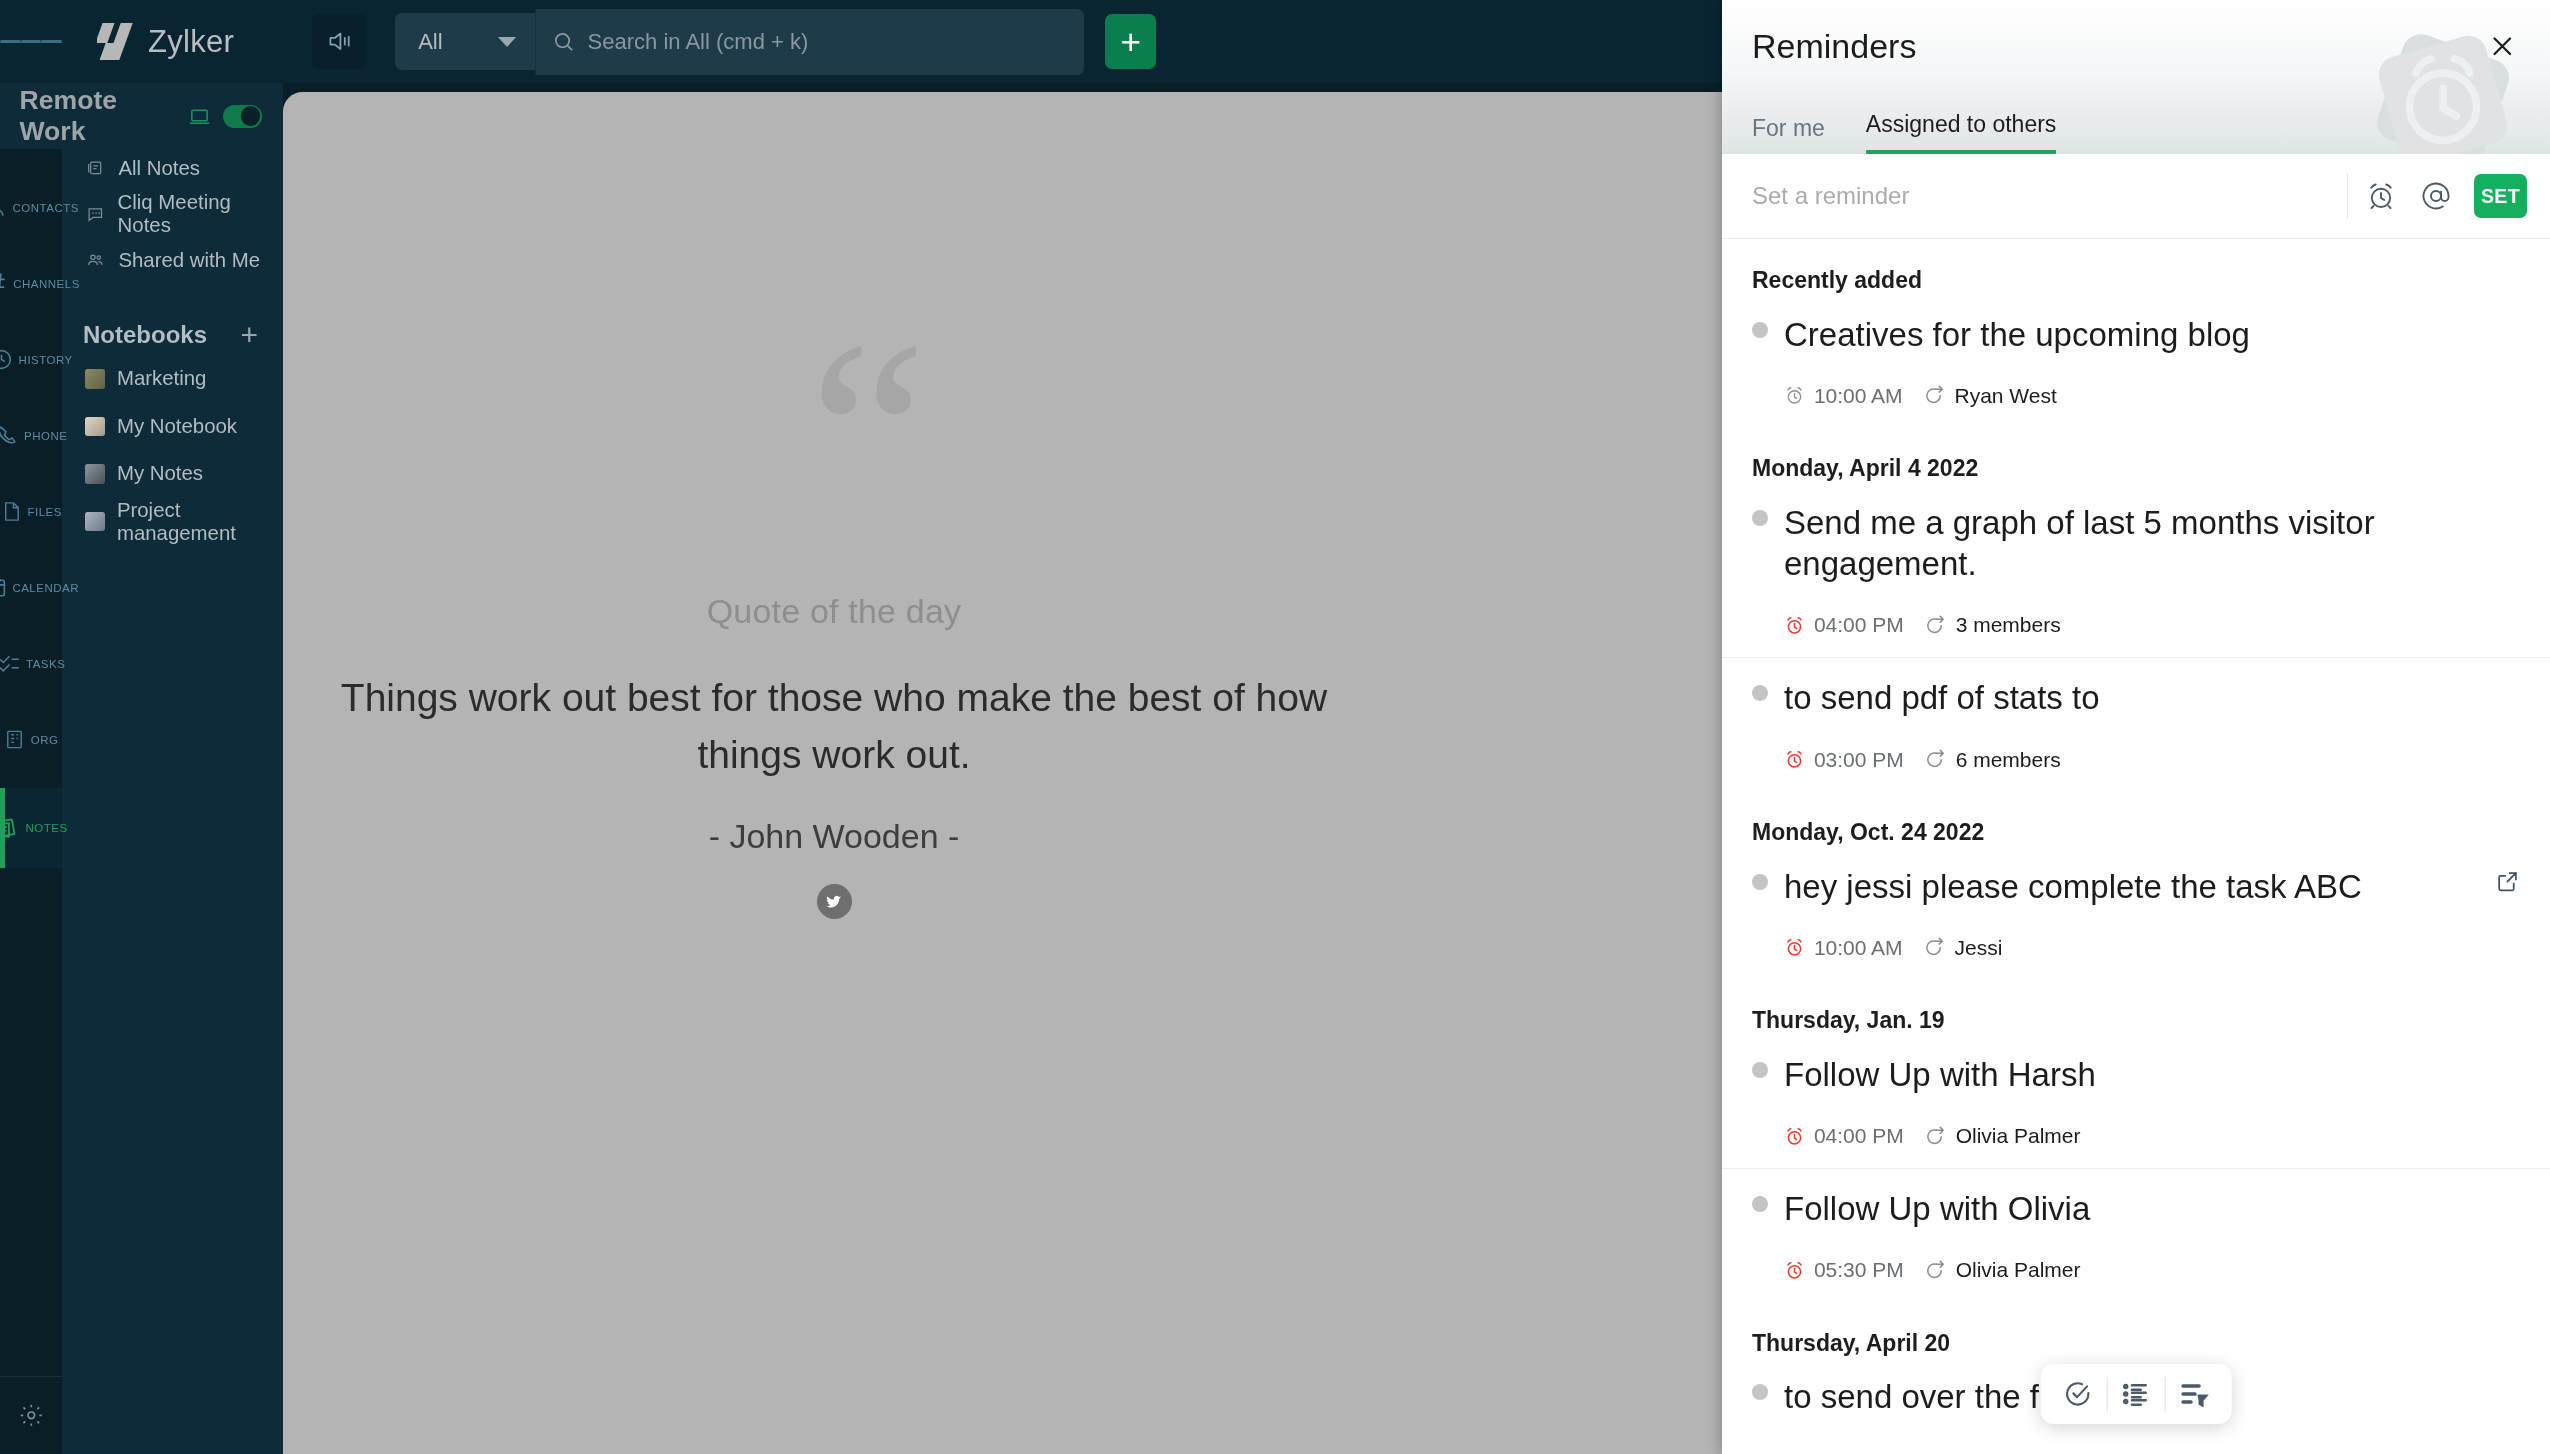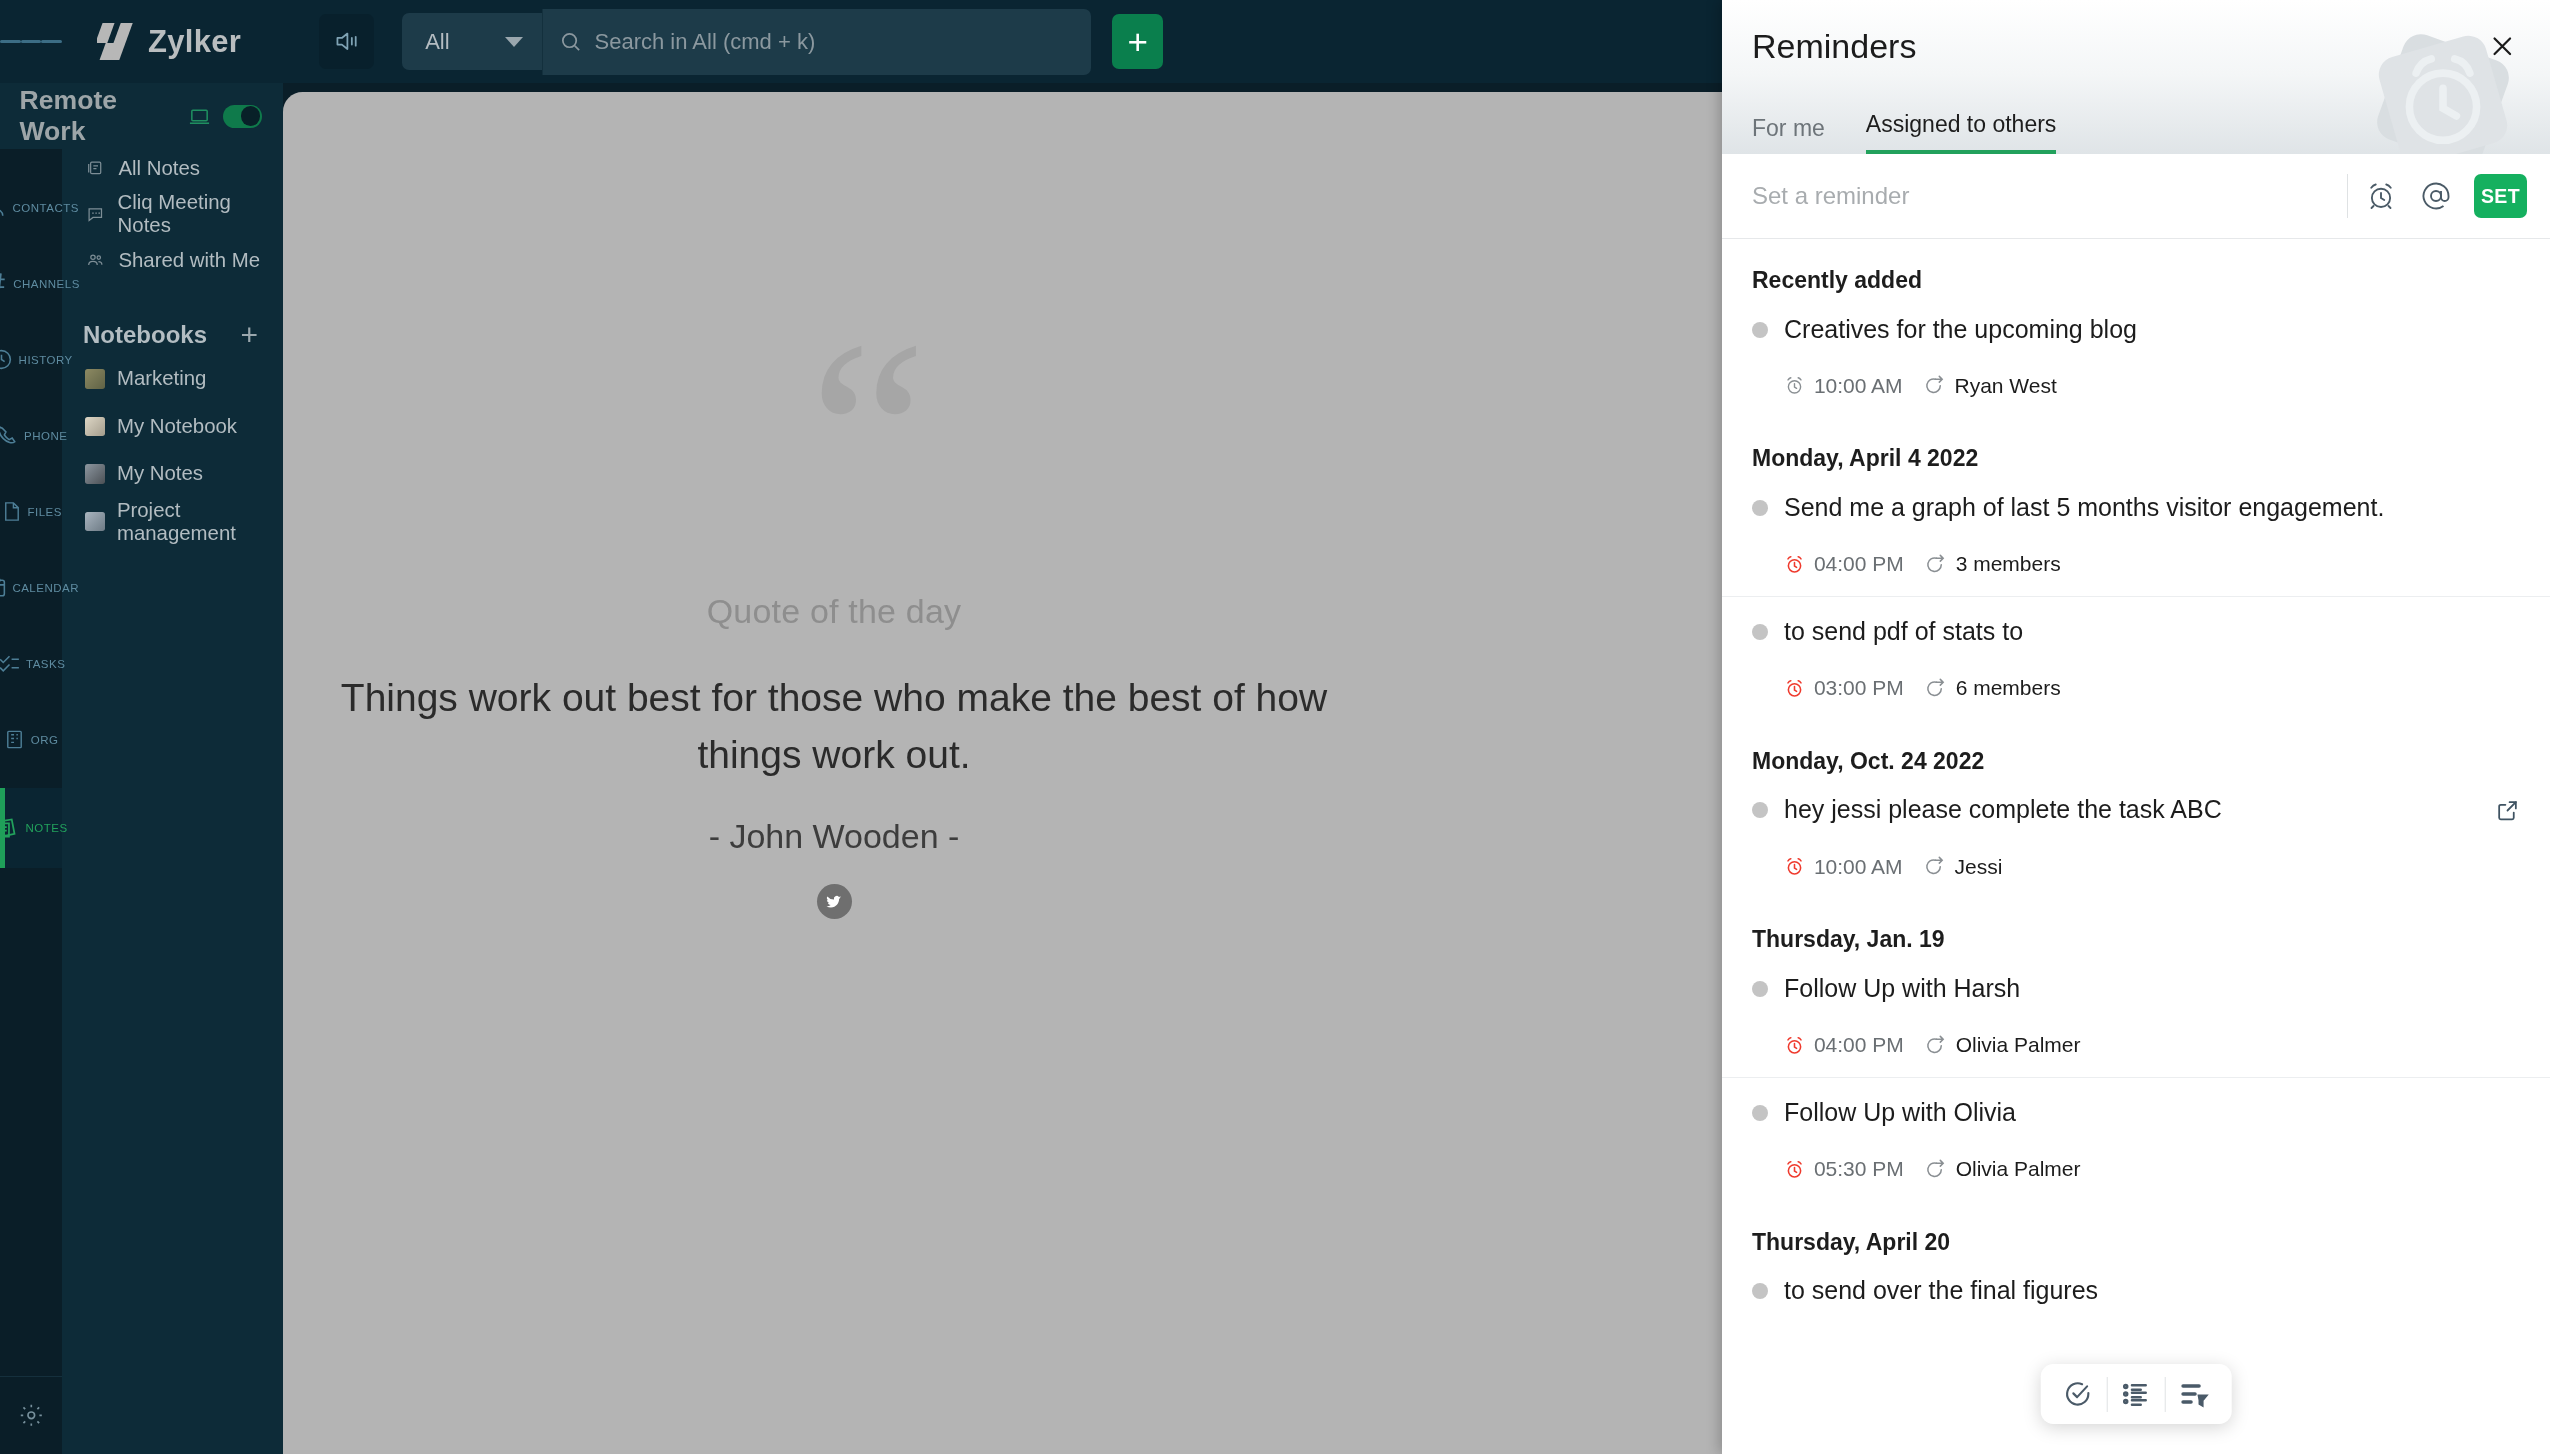--- a/index.html
+++ b/index.html
@@ -17,21 +17,21 @@
     background: #0a2532; display: flex; align-items: center; z-index: 5;
   }
   .hamburger { width: 62px; height: 83px; display:flex; align-items:center; justify-content:center; cursor:pointer; }
   .hamburger span { display:block; width:30px; height:3.5px; background:#3c6d85; border-radius:1.8px; margin:3.5px 0; }
   .brand { display:flex; align-items:center; gap:14px; margin-left: 35px; }
   .brand-logo { width:37px; height:37px; position:relative; overflow:hidden; }
   .brand-logo i { position:absolute; background:#b7b7b7; width:12.4px; height:37px; transform:skewX(-20deg); }
   .brand-logo i:nth-child(1){ left:1.8px; top:0; height:19.5px;}
   .brand-logo i:nth-child(2){ left:17px; top:0; }
   .brand-logo i:nth-child(3){ left:1.8px; top:19.5px; }
-  .brand-name { color:#b9bdbf; font-size:31px; font-weight:700; letter-spacing:0.3px; }
+  .brand-name { color:#b9bdbf; font-size:31px; font-weight:400; letter-spacing:0.3px; }
   .speaker-btn { width:55px;height:55px;margin-left:78px;border-radius:7px;background:#08202c;
       display:flex;align-items:center;justify-content:center;cursor:pointer;}
   .searchwrap { display:flex; align-items:center; margin-left:28px; }
   .search-scope {
     width:140px;height:57px;background:#1d3b49;border-radius:7px 0 0 7px;
     display:flex;align-items:center;justify-content:space-between;padding:0 19.5px 0 23px;cursor:pointer;
   }
   .search-scope .lbl{ color:#b4bcc1; font-size:22px;}
   .caret { width:0;height:0;border-left:9.7px solid transparent;border-right:9.7px solid transparent;border-top:10.6px solid #9aa7ae;}
   .search-field{
@@ -139,21 +139,21 @@
     width:53px;height:44px;border-radius:7px;background:#15b05f;color:#fff;font-size:19.5px;font-weight:700;
     display:flex;align-items:center;justify-content:center;margin-left:10.6px;cursor:pointer;letter-spacing:0.4px;
   }
 
   .rm-list{ flex:1; overflow:hidden; background:#fff; position:relative; }
   .rm-group-title{ font-size:23px; font-weight:700; color:#1d1d1d; padding:28px 30px 0 30px; }
   .rm-item{ padding:19.5px 30px 19.5px 30px; position:relative; }
   .rm-item.sep{ border-top:0.9px solid #eceef0; }
   .rm-item-top{ display:flex; align-items:flex-start; gap:16px; }
   .rm-dot{ width:16px;height:16px;border-radius:50%;background:#c4c4c4;flex:none;margin-top:8px;cursor:pointer;}
-  .rm-item-text{ font-size:25px; color:#1c1c1c; line-height:1.25; flex:1;}
+  .rm-item-text{ font-size:33px; color:#1c1c1c; line-height:1.25; flex:1;}
   .rm-ext{ color:#3f5362; cursor:pointer; flex:none; margin-top:3.5px;}
   .rm-meta{ display:flex; align-items:flex-start; gap:20px; margin-top:29px; padding-left:32px;}
   .rm-meta .m-time{ font-size:21px; color:#6a6f73; }
   .rm-meta .m-who{ font-size:21px; color:#1c1c1c; }
   .rm-meta .m-grp{ display:flex; align-items:center; gap:8.9px; }
 
   .rm-toolbar{
     position:absolute; left:50%; transform:translateX(-50%); bottom:30px;
     background:#fff; border-radius:12.4px; box-shadow:0 3.5px 17.7px rgba(0,0,0,.17);
     height:60px; display:flex; align-items:center; padding:0 8.9px; z-index:20;

